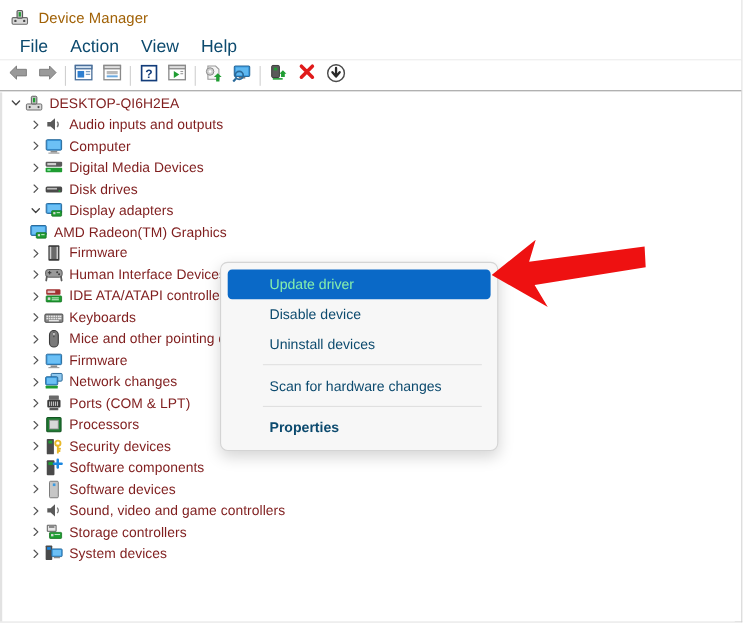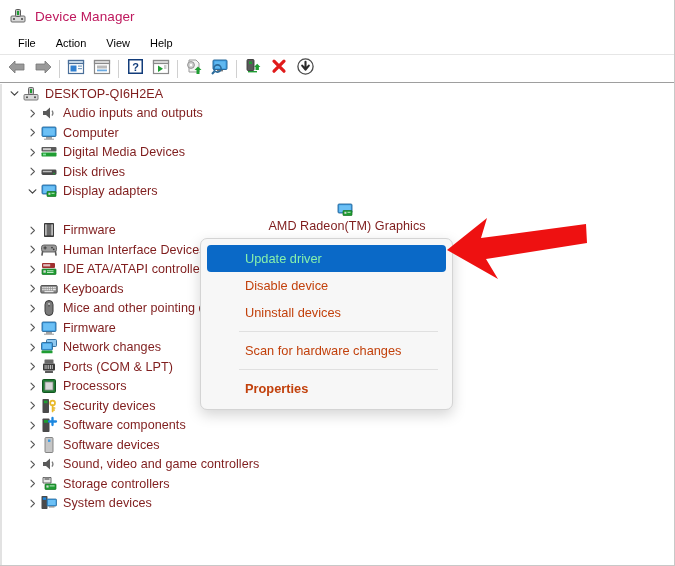--- a/index.html
+++ b/index.html
@@ -23,35 +23,35 @@
   
   .titlebar {
     position: absolute; left: 0; top: 0;
     width: 675px; height: 32px;
     background: #ffffff;
     display: flex; align-items: center;
     padding-left: 9px;
   }
   .title-icon { width: 18px; height: 18px; position: relative; margin-right: 8px; flex: 0 0 auto; }
   .title-text {
-    font-size: 13.5px; color: #be185d; letter-spacing: 0.1px;
+    font-size: 13.5px; color: #a16207; letter-spacing: 0.1px;
     white-space: nowrap;
   }
 
   
   .menubar {
     position: absolute; left: 0; top: 32px;
     width: 675px; height: 23px;
     background: #ffffff;
     display: flex; align-items: center;
     padding-left: 8px;
     border-bottom: 1px solid #e6e6e6;
   }
   .menu-item {
-    font-size: 11px; color: #000000;
+    font-size: 16px; color: #0c4a6e;
     padding: 2px 10px; cursor: default; white-space: nowrap;
   }
 
   
   .toolbar {
     position: absolute; left: 0; top: 55px;
     width: 675px; height: 28px;
     background: #ffffff;
     display: flex; align-items: center;
     padding-left: 4px;
@@ -96,38 +96,38 @@
   .tree-row .lbl {
     font-size: 12.6px; color: #7f1d1d; letter-spacing: 0.05px;
   }
   .tree-row.selected .sel-bg {
     position: absolute; left: 0; top: 0; height: 19.5px;
     background: #cce4f7;
     z-index: -1;
   }
   .depth0 { padding-left: 4px; }
   .depth1 { padding-left: 22px; }
-  .depth2 { padding-left: 24px; flex-direction: column; }
+  .depth2 { padding-left: 24px; }
 
   
   .ctxmenu {
     position: absolute; left: 200px; top: 238px;
     width: 253px;
     background: #f7f7f7;
     border: 1px solid #d4d4d4;
     border-radius: 7px;
     box-shadow: 0 5px 14px rgba(0,0,0,0.17);
     padding: 6px 0 7px 0;
     z-index: 50;
   }
   .ctx-item {
     height: 27px;
     display: flex; align-items: center;
     padding-left: 38px;
-    font-size: 12.8px; color: #c2410c;
+    font-size: 12.8px; color: #0c4a6e;
     margin: 0 6px;
     border-radius: 4px;
     cursor: default;
     white-space: nowrap;
   }
   .ctx-item.highlight { background: #0a69c7; color: #86efac; }
   .ctx-item.bold { font-weight: bold; }
   .ctx-sep {
     height: 1px; background: #e0e0e0;
     margin: 5px 14px 5px 38px;

